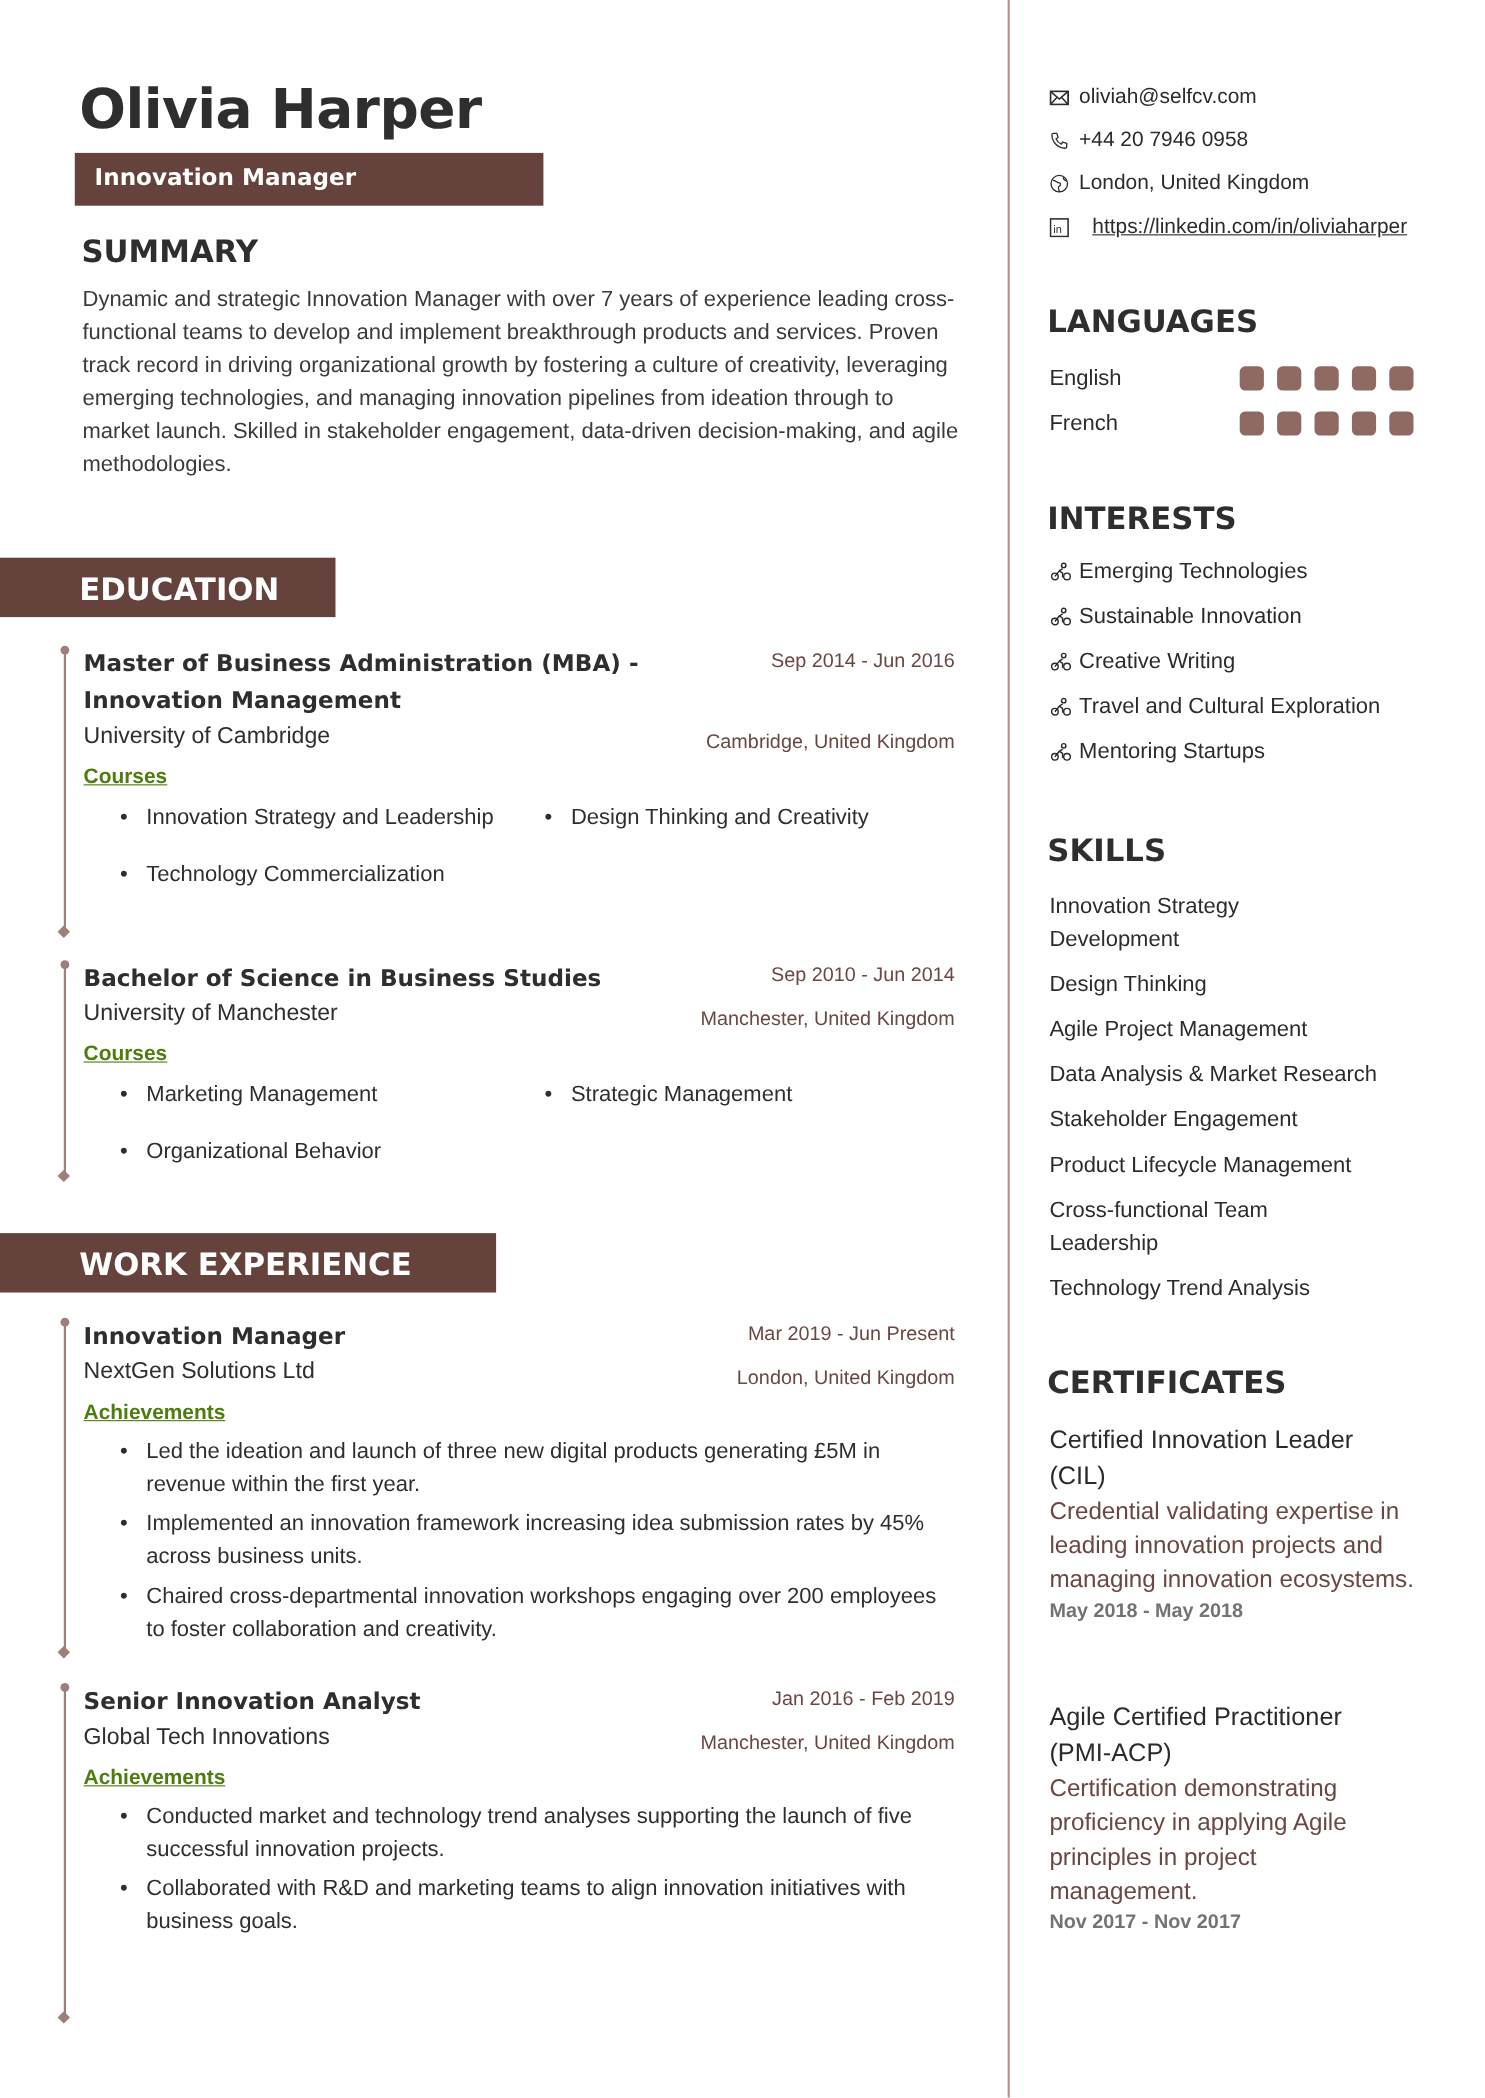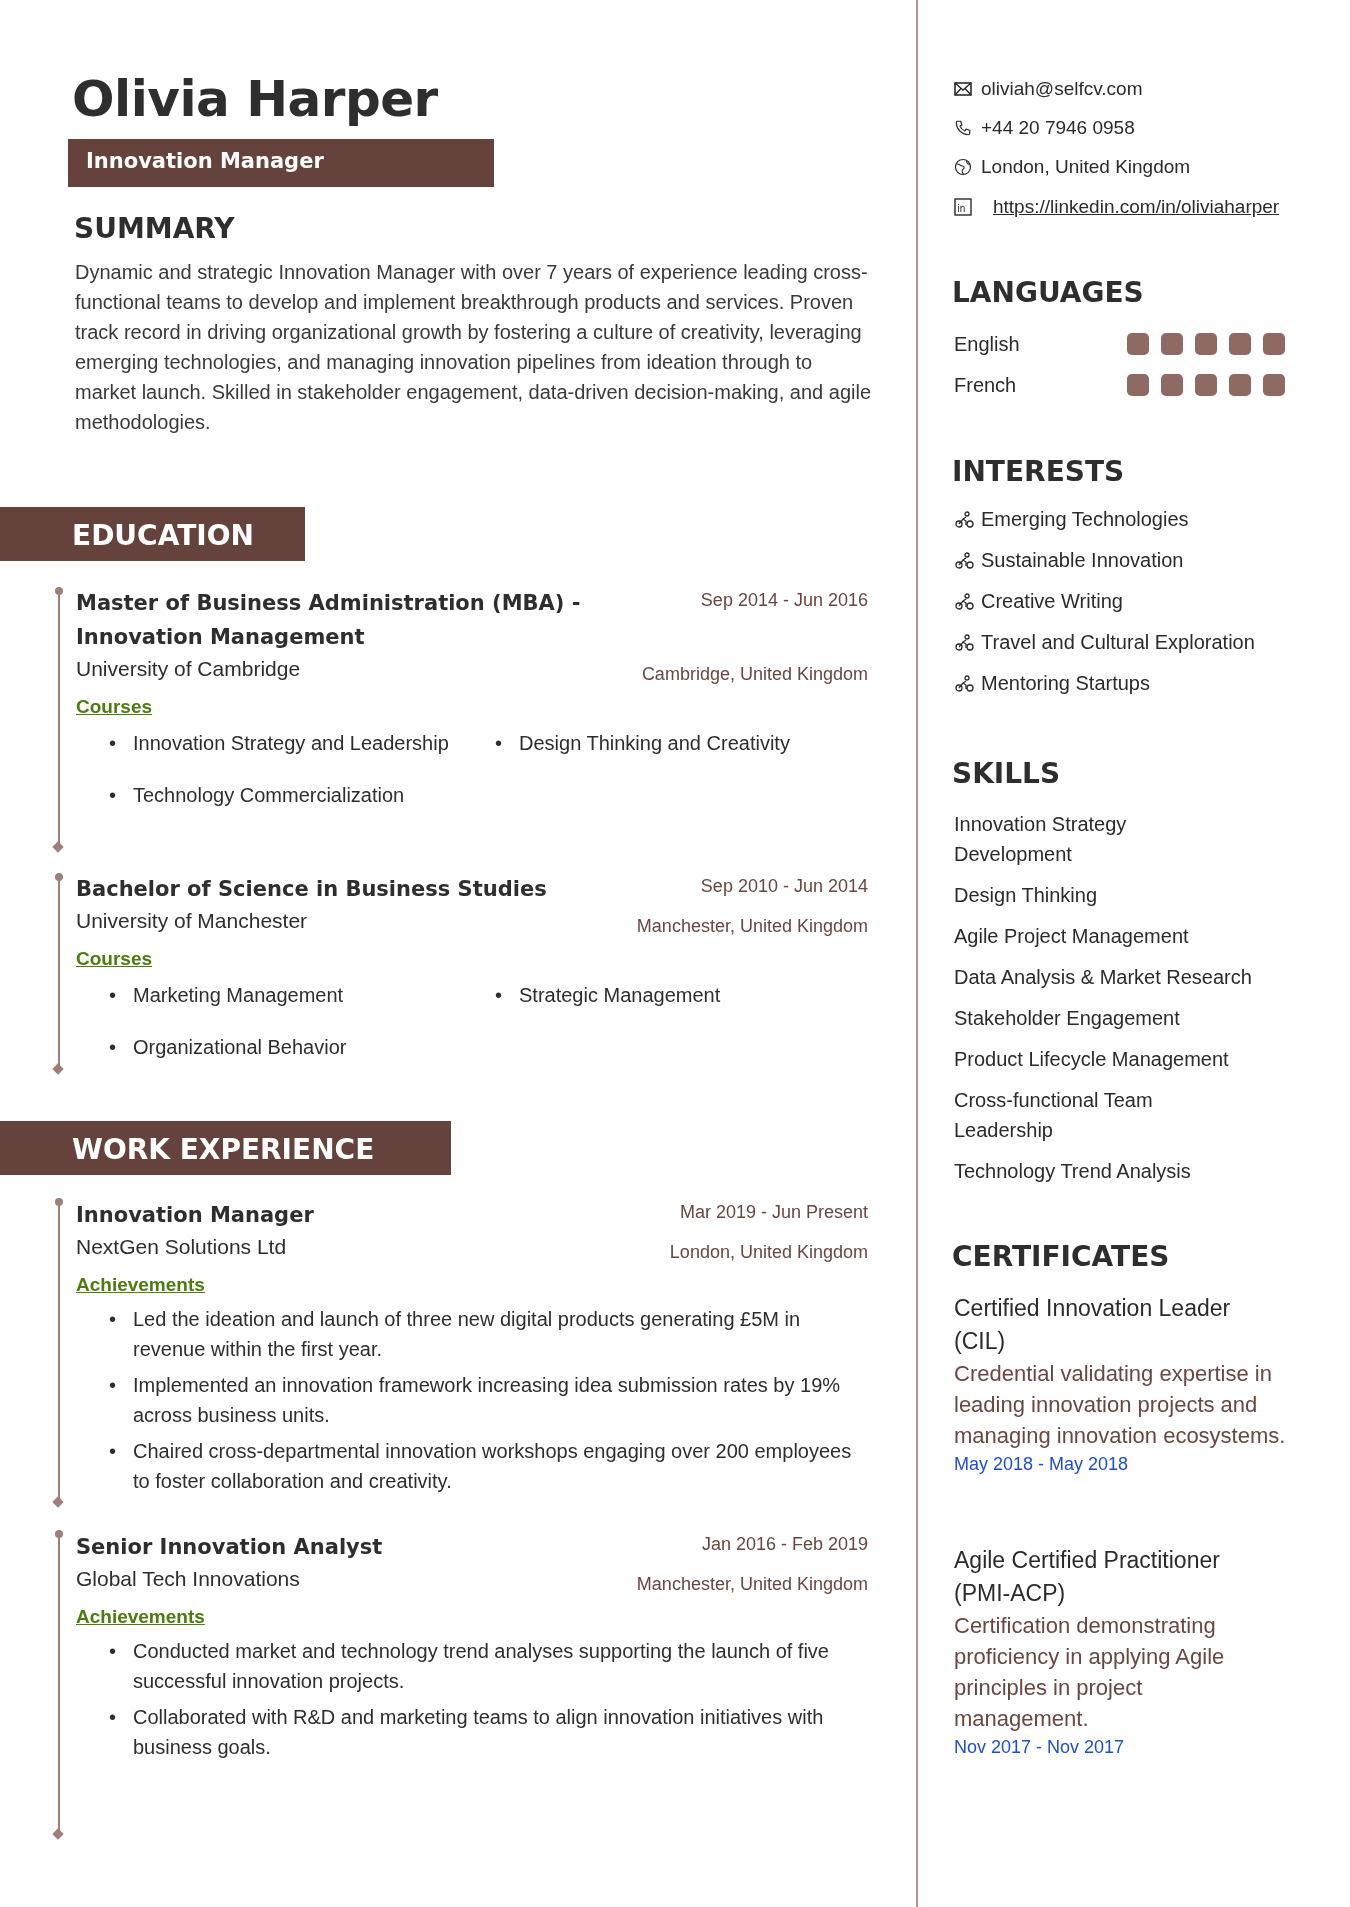--- a/index.html
+++ b/index.html
@@ -53,21 +53,21 @@
 
   .interest { position: absolute; left: 955px; display: flex; align-items: center; }
   .interest .ico { width: 20px; height: 20px; margin-right: 6px; }
   .interest .txt { font-size: 20px; color: #2b2b2b; }
 
   .skill { position: absolute; left: 954px; width: 340px; font-size: 20px; line-height: 30px; color: #2b2b2b; }
 
   .cert { position: absolute; left: 954px; width: 350px; }
   .cert .cname { font-size: 23px; line-height: 33px; color: #2b2b2b; }
   .cert .cdesc { font-size: 22px; line-height: 31px; color: #6a4740; }
-  .cert .cdate { font-size: 18px; line-height: 26px; color: #1d4ed8; }
+  .cert .cdate { font-size: 18px; line-height: 26px; color: #737373; font-weight: bold; }
 </style>
 </head>
 <body>
 
 <div class="divider"></div>
 
 <div class="name">Olivia Harper</div>
 <div class="title-bar">
   <span>Innovation Manager</span>
 </div>
@@ -113,21 +113,21 @@
 
 <div class="timeline" style="top:1201px; height:300px;"></div>
 <div class="entry" style="top:1198px;">
   <div class="date" style="top:4px;">Mar 2019 - Jun Present</div>
   <div class="role">Innovation Manager</div>
   <div class="loc" style="top:44px;">London, United Kingdom</div>
   <div class="org">NextGen Solutions Ltd</div>
   <div class="sublabel">Achievements</div>
   <ul class="ach">
     <li>Led the ideation and launch of three new digital products generating £5M in revenue within the first year.</li>
-    <li>Implemented an innovation framework increasing idea submission rates by 19% across business units.</li>
+    <li>Implemented an innovation framework increasing idea submission rates by 45% across business units.</li>
     <li>Chaired cross-departmental innovation workshops engaging over 200 employees to foster collaboration and creativity.</li>
   </ul>
 </div>
 
 <div class="timeline" style="top:1533px; height:300px;"></div>
 <div class="entry" style="top:1530px;">
   <div class="date" style="top:4px;">Jan 2016 - Feb 2019</div>
   <div class="role">Senior Innovation Analyst</div>
   <div class="loc" style="top:44px;">Manchester, United Kingdom</div>
   <div class="org">Global Tech Innovations</div>

